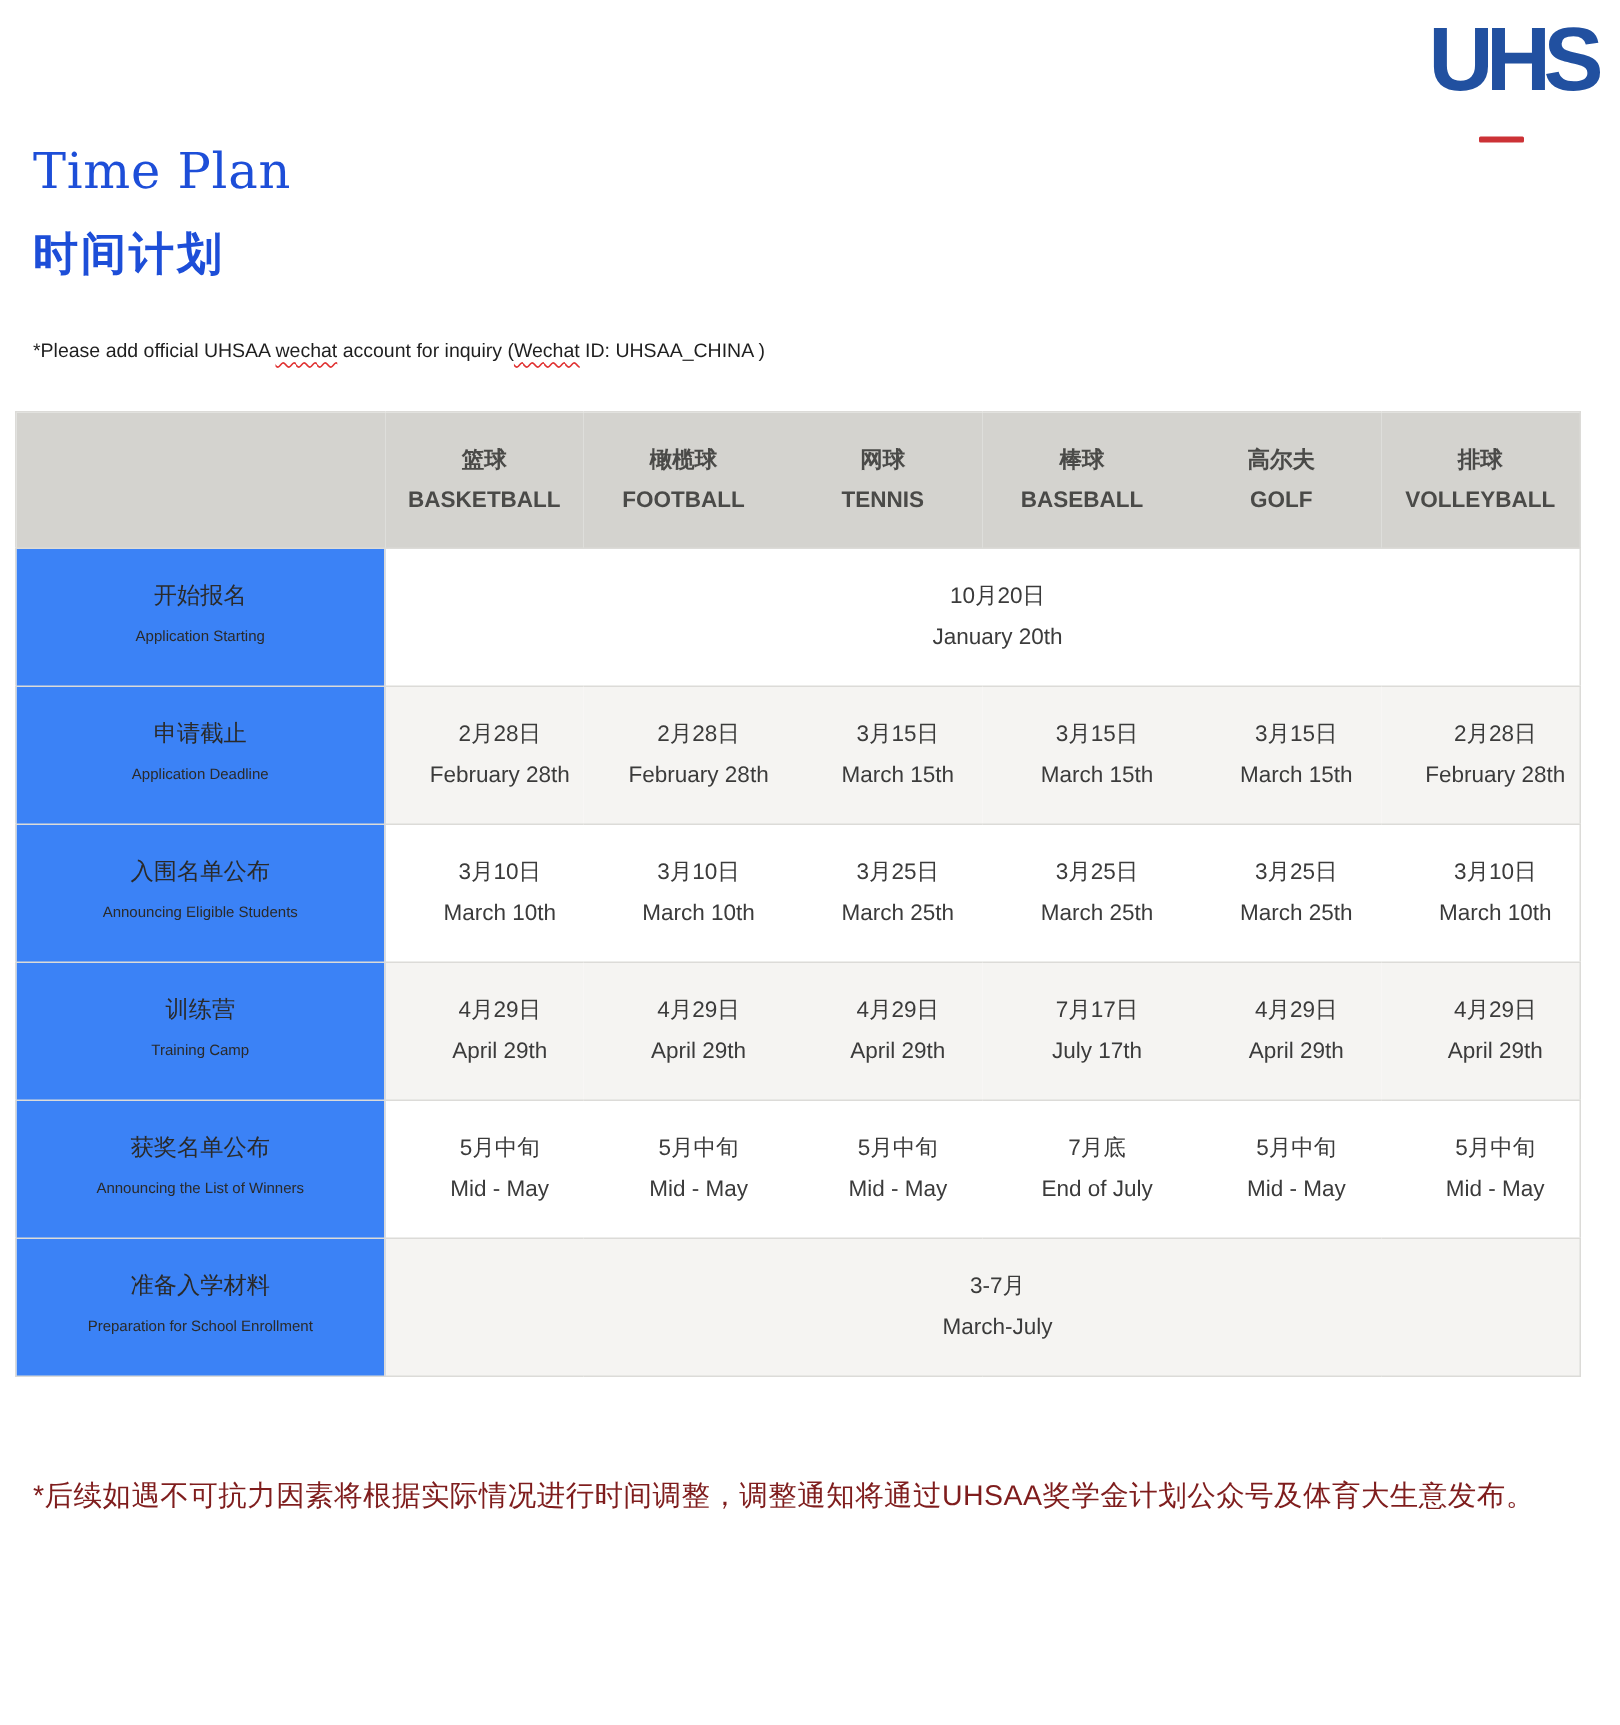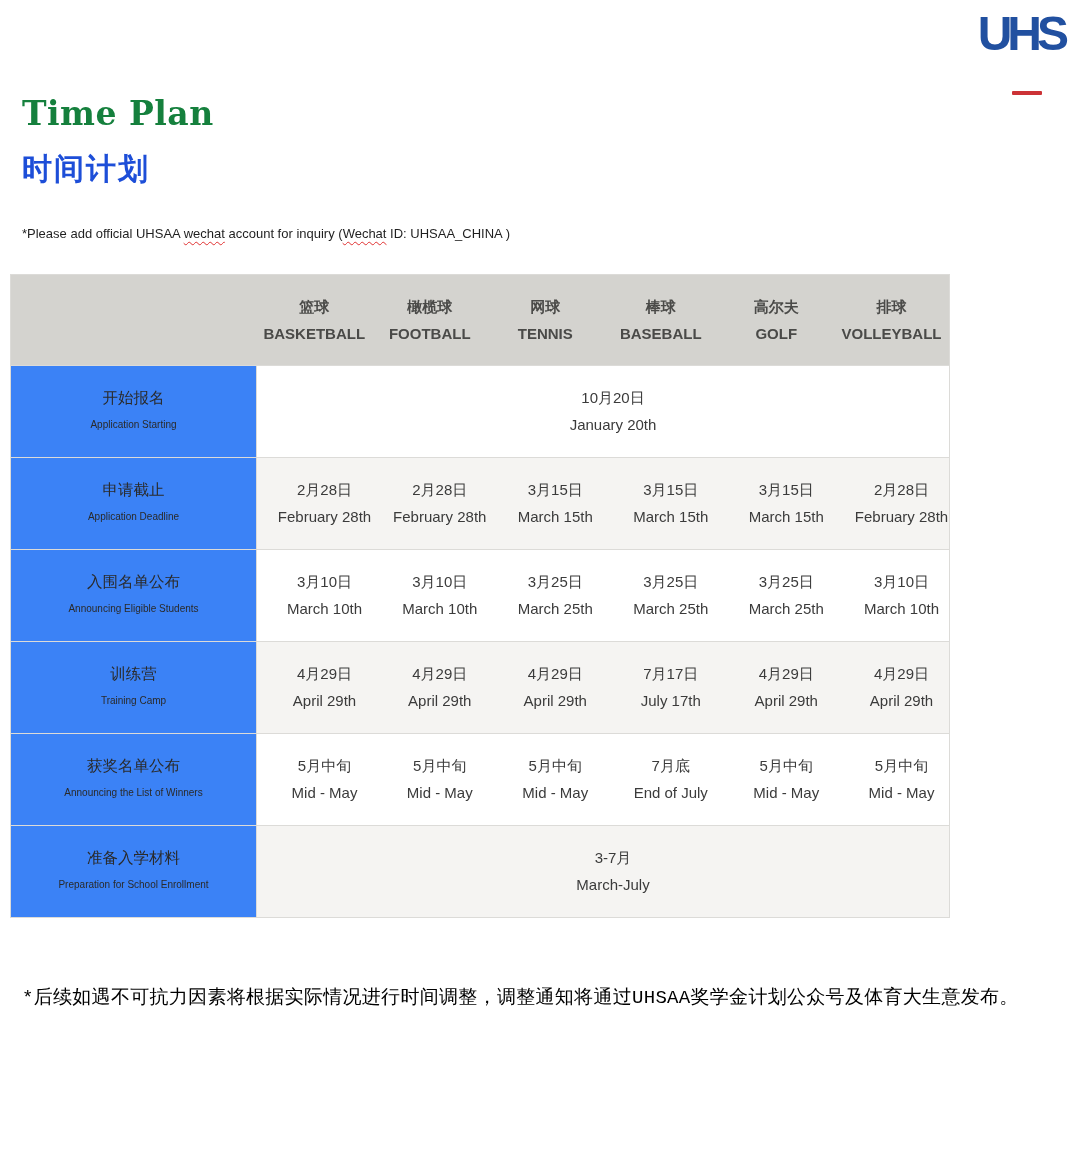--- a/index.html
+++ b/index.html
@@ -14,53 +14,53 @@
   html,body{background:#ffffff;}
   body{
     width:1080px;height:1150px;
     font-family:"Liberation Sans",sans-serif;
     color:#2a2a2a;
     overflow:hidden;
   }
   
   .logo-row{display:flex;justify-content:flex-end;padding:10px 16px 0 0;height:88px;}
   .logo{position:relative;display:flex;align-items:flex-start;line-height:1;
-        font-weight:700;font-size:48px;letter-spacing:-5px;font-family:"Liberation Sans",sans-serif;}
+        font-weight:700;font-size:60px;letter-spacing:-5px;font-family:"Liberation Sans",sans-serif;}
   .logo .blue{color:var(--logo-blue);position:relative;z-index:2;}
   .logo .red{color:var(--logo-red);margin-left:-13px;z-index:1;}
   .logo .underline{position:absolute;left:34px;bottom:-7px;width:30px;height:4px;
         background:var(--logo-red);border-radius:1px;}
   
   .page-title{margin:6px 16px 0 22px;font-family:"DejaVu Serif",serif;
-        font-size:33px;font-weight:700;color:#15803d;letter-spacing:0.5px;}
+        font-size:33px;font-weight:400;color:#1d4ed8;letter-spacing:0.5px;}
   .page-title-zh{margin:16px 0 0 22px;font-family:"DejaVu Serif",serif;
         font-size:30px;font-weight:600;color:#1d4ed8;letter-spacing:2px;}
   
   .notes{margin:28px 0 0 22px;font-size:13px;line-height:32px;color:#1f1f1f;}
   .wavy{text-decoration:underline;text-decoration-style:wavy;
         text-decoration-color:var(--wavy);text-decoration-thickness:1px;text-underline-offset:3px;}
   
-  .plan-table{margin:24px 10px 12px 10px;width:940px;border-collapse:collapse;
+  .plan-table{margin:24px 10px 12px 10px;width:1044px;border-collapse:collapse;
         table-layout:fixed;border:1px solid var(--border);}
   .plan-table thead th{height:91px;background:var(--header-bg);border:none;
         font-size:15px;font-weight:700;color:#4a4a48;text-align:center;vertical-align:middle;}
   .plan-table th.corner{width:246px;}
   .plan-table tbody tr{border-top:1px solid var(--border);}
   .plan-table tbody th{background:#3b82f6;border-right:1px solid var(--border);
         font-weight:400;font-size:15.5px;color:#2a2a2a;height:92px;
         text-align:center;vertical-align:middle;}
   .plan-table tbody td{font-size:15px;font-weight:400;color:#3b3b3b;height:92px;
         text-align:center;vertical-align:middle;background:#ffffff;padding-left:20px;}
   .plan-table tbody tr.shaded td{background:var(--row-shaded-bg);}
   .plan-table .zh{line-height:22px;margin-bottom:5px;}
   .plan-table .en{line-height:22px;}
   .plan-table tbody th .en{font-size:10px;}
   
   .footnote{margin:66px 22px 0 22px;font-size:19px;font-weight:500;
-        color:#000000;letter-spacing:0.3px;font-family:Liberation Mono, monospace;}
+        color:#7f1d1d;letter-spacing:0.3px;}
 </style>
 </head>
 <body>
 
 <div class="logo-row">
   <div class="logo">
     <span class="blue">UHS</span>
     <span class="underline"></span>
   </div>
 </div>

